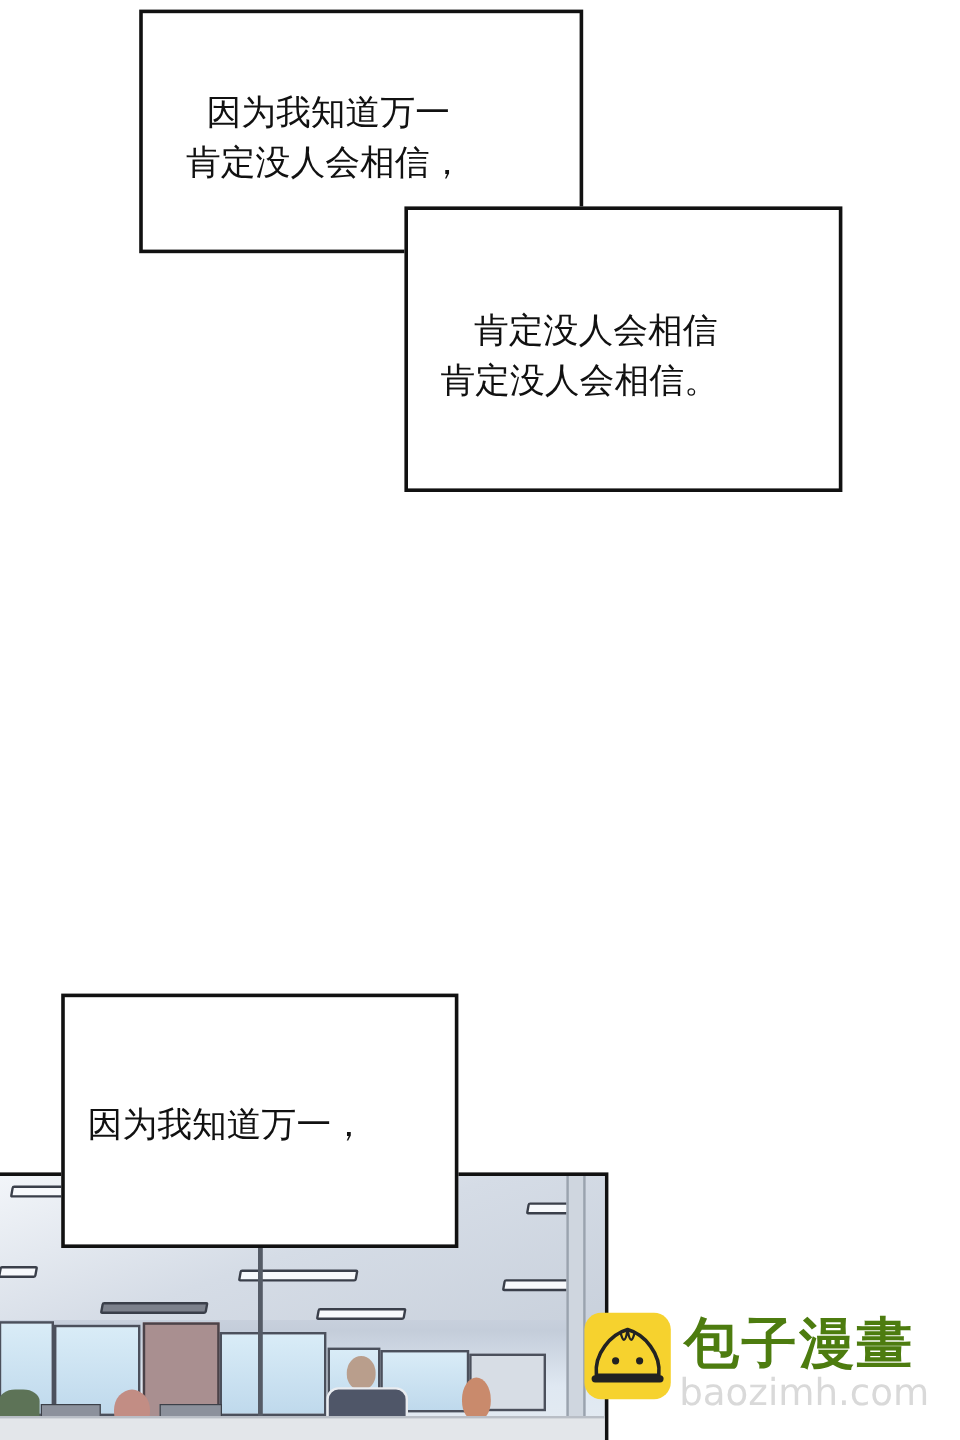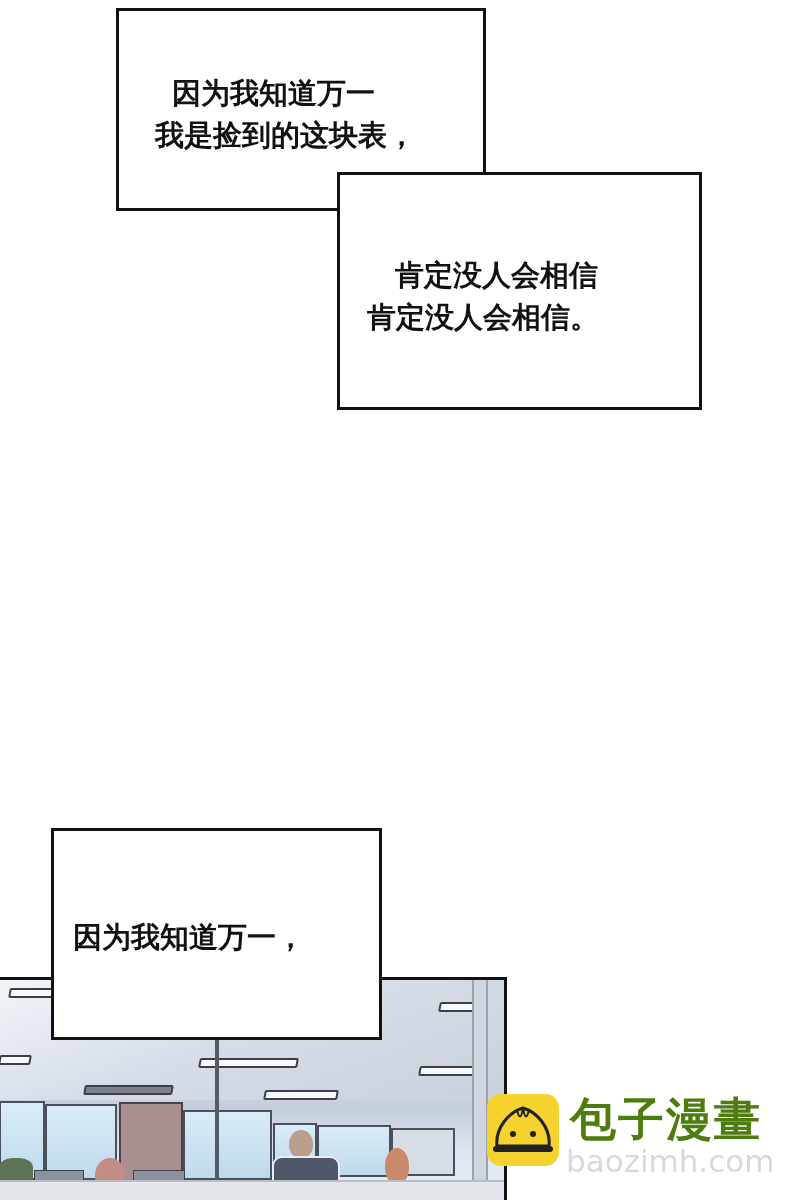--- a/index.html
+++ b/index.html
@@ -1,19 +1,19 @@
 <!DOCTYPE html>
 <html><head>
 <meta charset="utf-8">
 <style>
   html, body { margin:0; padding:0; }
   body { width:800px; height:1200px; background:#ffffff; position:relative; overflow:hidden;
          font-family: "DejaVu Serif", "Liberation Serif", serif; }
   .box { position:absolute; background:#fff; border:3px solid #111; box-sizing:border-box; }
-  .txt { position:absolute; color:#111; font-size:29px; line-height:42px; font-weight:bold; white-space:nowrap; letter-spacing:0px; }
+  .txt { position:absolute; color:#111; font-size:29px; line-height:42px; font-weight:normal; white-space:nowrap; letter-spacing:0px; }
   
   .panel { position:absolute; left:-4px; top:977px; width:511px; height:240px; border:3px solid #111; box-sizing:border-box; overflow:hidden;
            background:linear-gradient(180deg,#e9edf3 0%,#d6dde7 35%,#c4cdda 55%,#dfe8f2 75%,#e6ecf2 100%); }
   .ceil-light { position:absolute; height:6px; background:#f7f9fc; border:2px solid #3a3f4a; border-radius:2px; transform:skewX(-10deg); }
   .window { position:absolute; background:linear-gradient(180deg,#d9ecf7,#bfd9ec); border:2px solid #4b505c; }
   .column { position:absolute; background:#a98f90; border:2px solid #4b4248; }
   .pole { position:absolute; width:4px; background:#555b66; }
   .desk { position:absolute; background:#8c919c; border:1px solid #3c4049; }
   .partition { position:absolute; left:0; right:0; bottom:0; height:32px; background:#e3e6ea; border-top:2px solid #b9bec6; }
   .head { position:absolute; border-radius:50% 50% 45% 45%; }
@@ -27,21 +27,21 @@
 </head>
 <body>
 
 <div class="box" style="left:116px; top:8px; width:370px; height:203px;"></div>
 
 <div class="box" style="left:337px; top:172px; width:365px; height:238px;"></div>
 
 <div style="position:absolute; left:340px; top:175px; width:143px; height:33px; background:#fff;"></div>
 
 <div class="txt" style="left:172px; top:72px;">因为我知道万一</div>
-<div class="txt" style="left:155px; top:114px;">我是捡到的这块表，</div>
+<div class="txt" style="left:155px; top:114px;">肯定没人会相信，</div>
 <div class="txt" style="left:395px; top:254px;text-align:right;">肯定没人会相信</div>
 <div class="txt" style="left:367px; top:296px;">肯定没人会相信。</div>
 
 <div class="panel">
   <div style="position:absolute;left:0;top:0;width:100%;height:120px;background:linear-gradient(160deg,#f2f5f9 0%,#d5dce6 50%,#c9d1dc 100%);"></div>
   <div class="ceil-light" style="left:10px; top:8px; width:60px;"></div>
   <div class="ceil-light" style="left:0px; top:75px; width:28px;"></div>
   <div class="ceil-light" style="left:200px; top:78px; width:95px;"></div>
   <div class="ceil-light" style="left:85px; top:105px; width:85px; background:#7c818c;"></div>
   <div class="ceil-light" style="left:265px; top:110px; width:70px;"></div>

